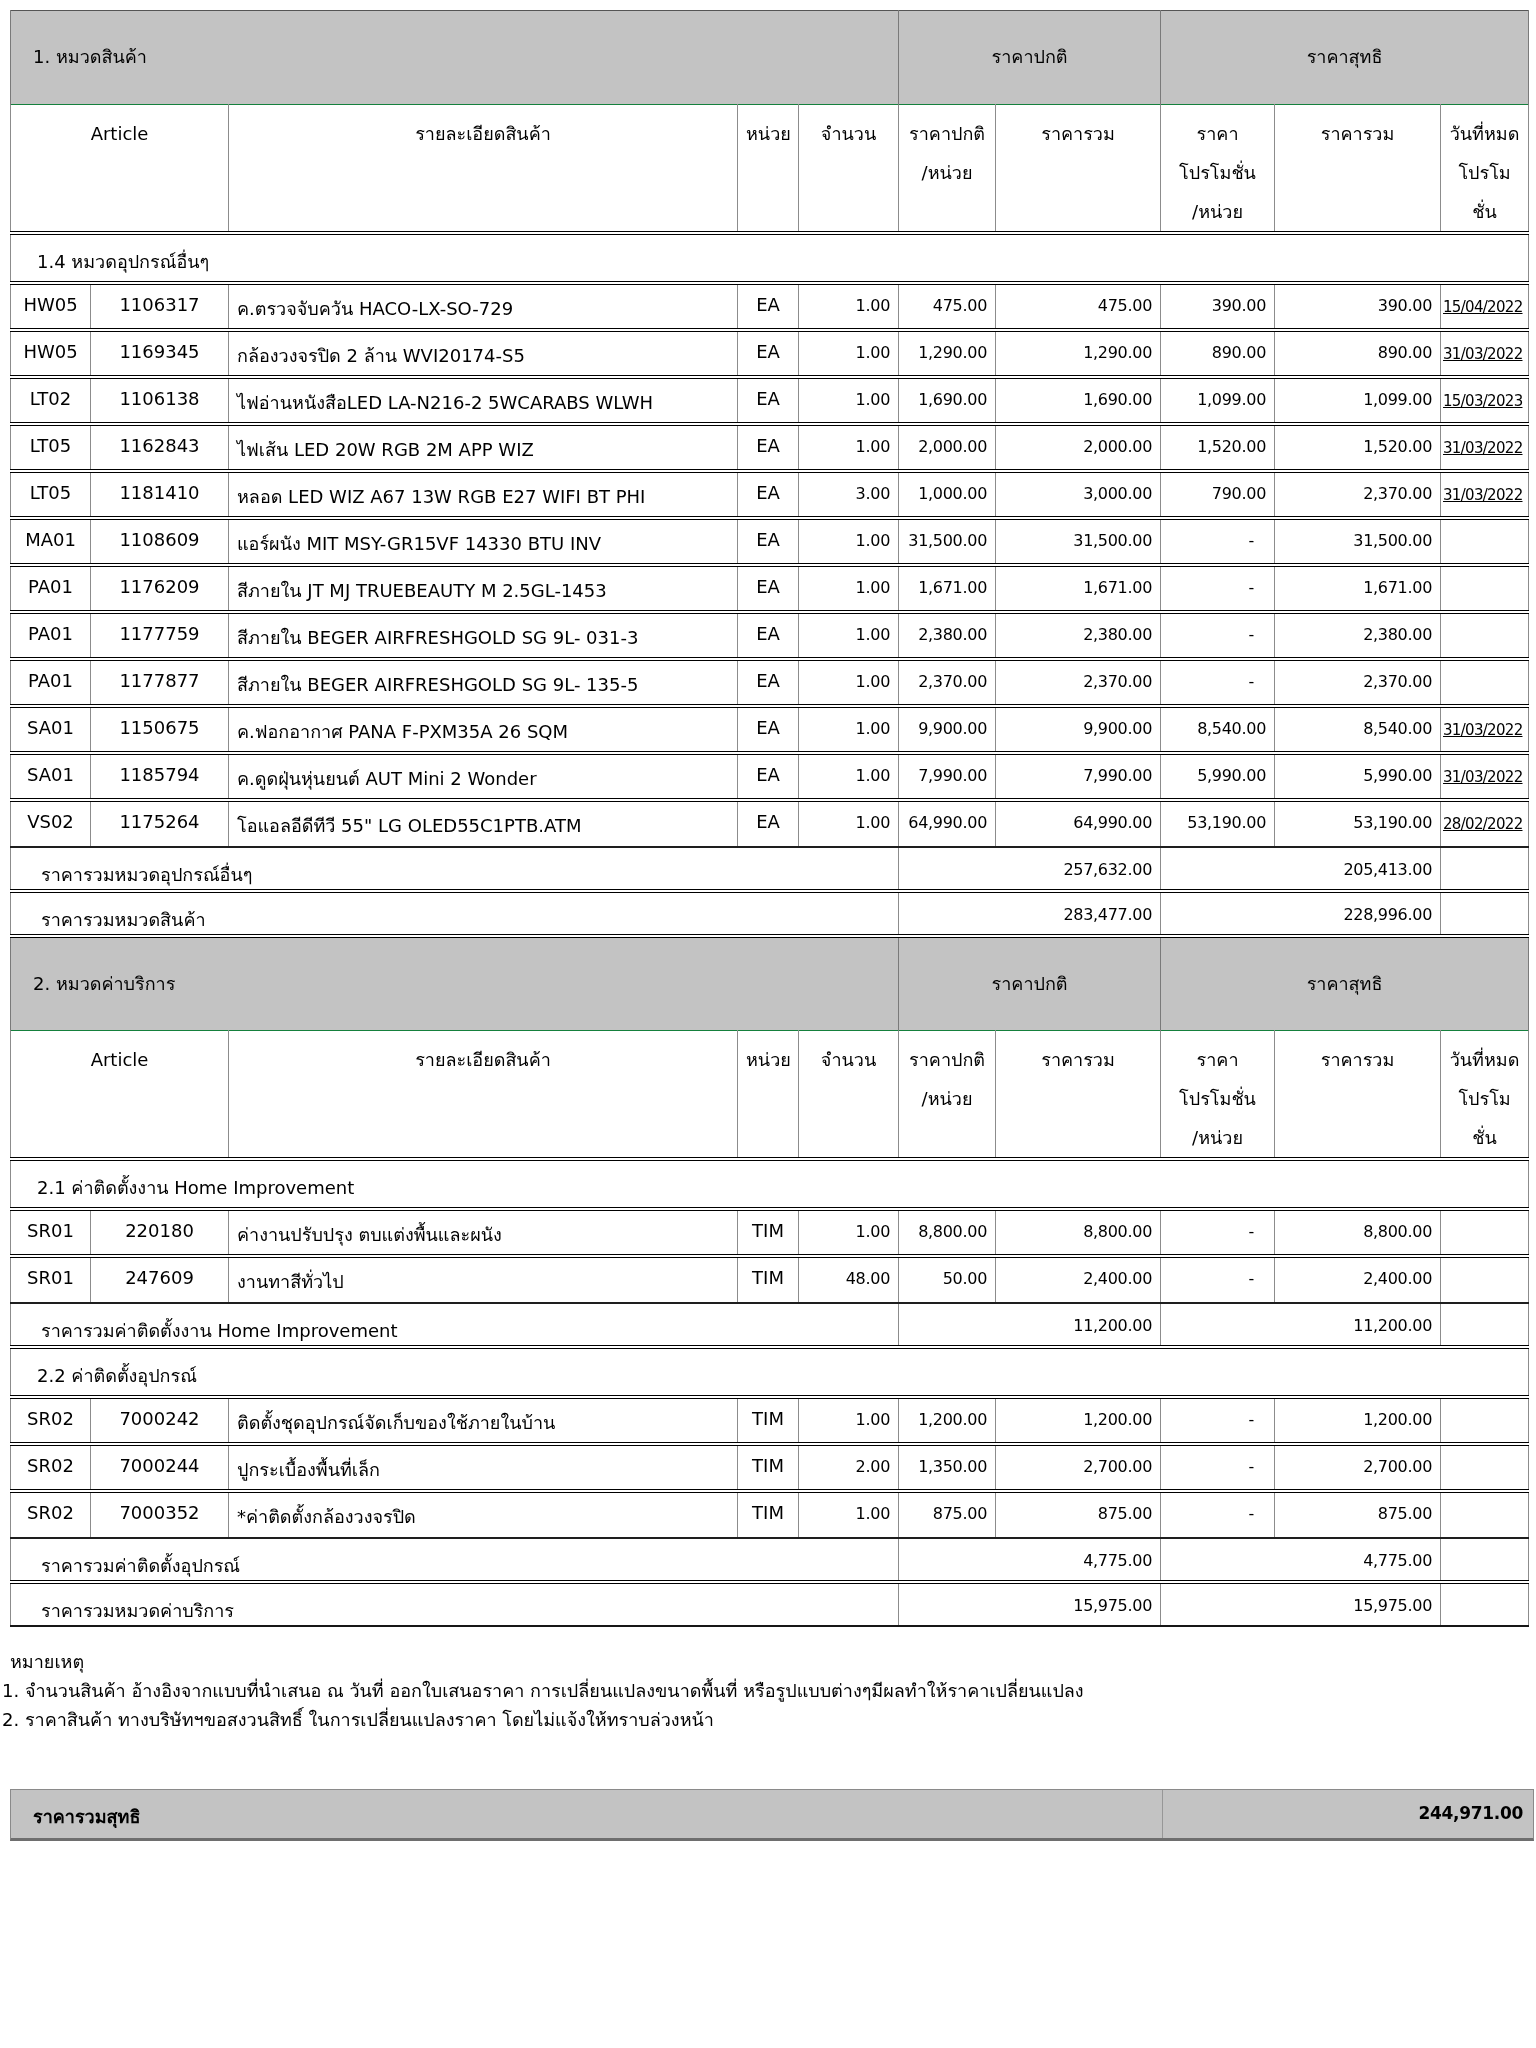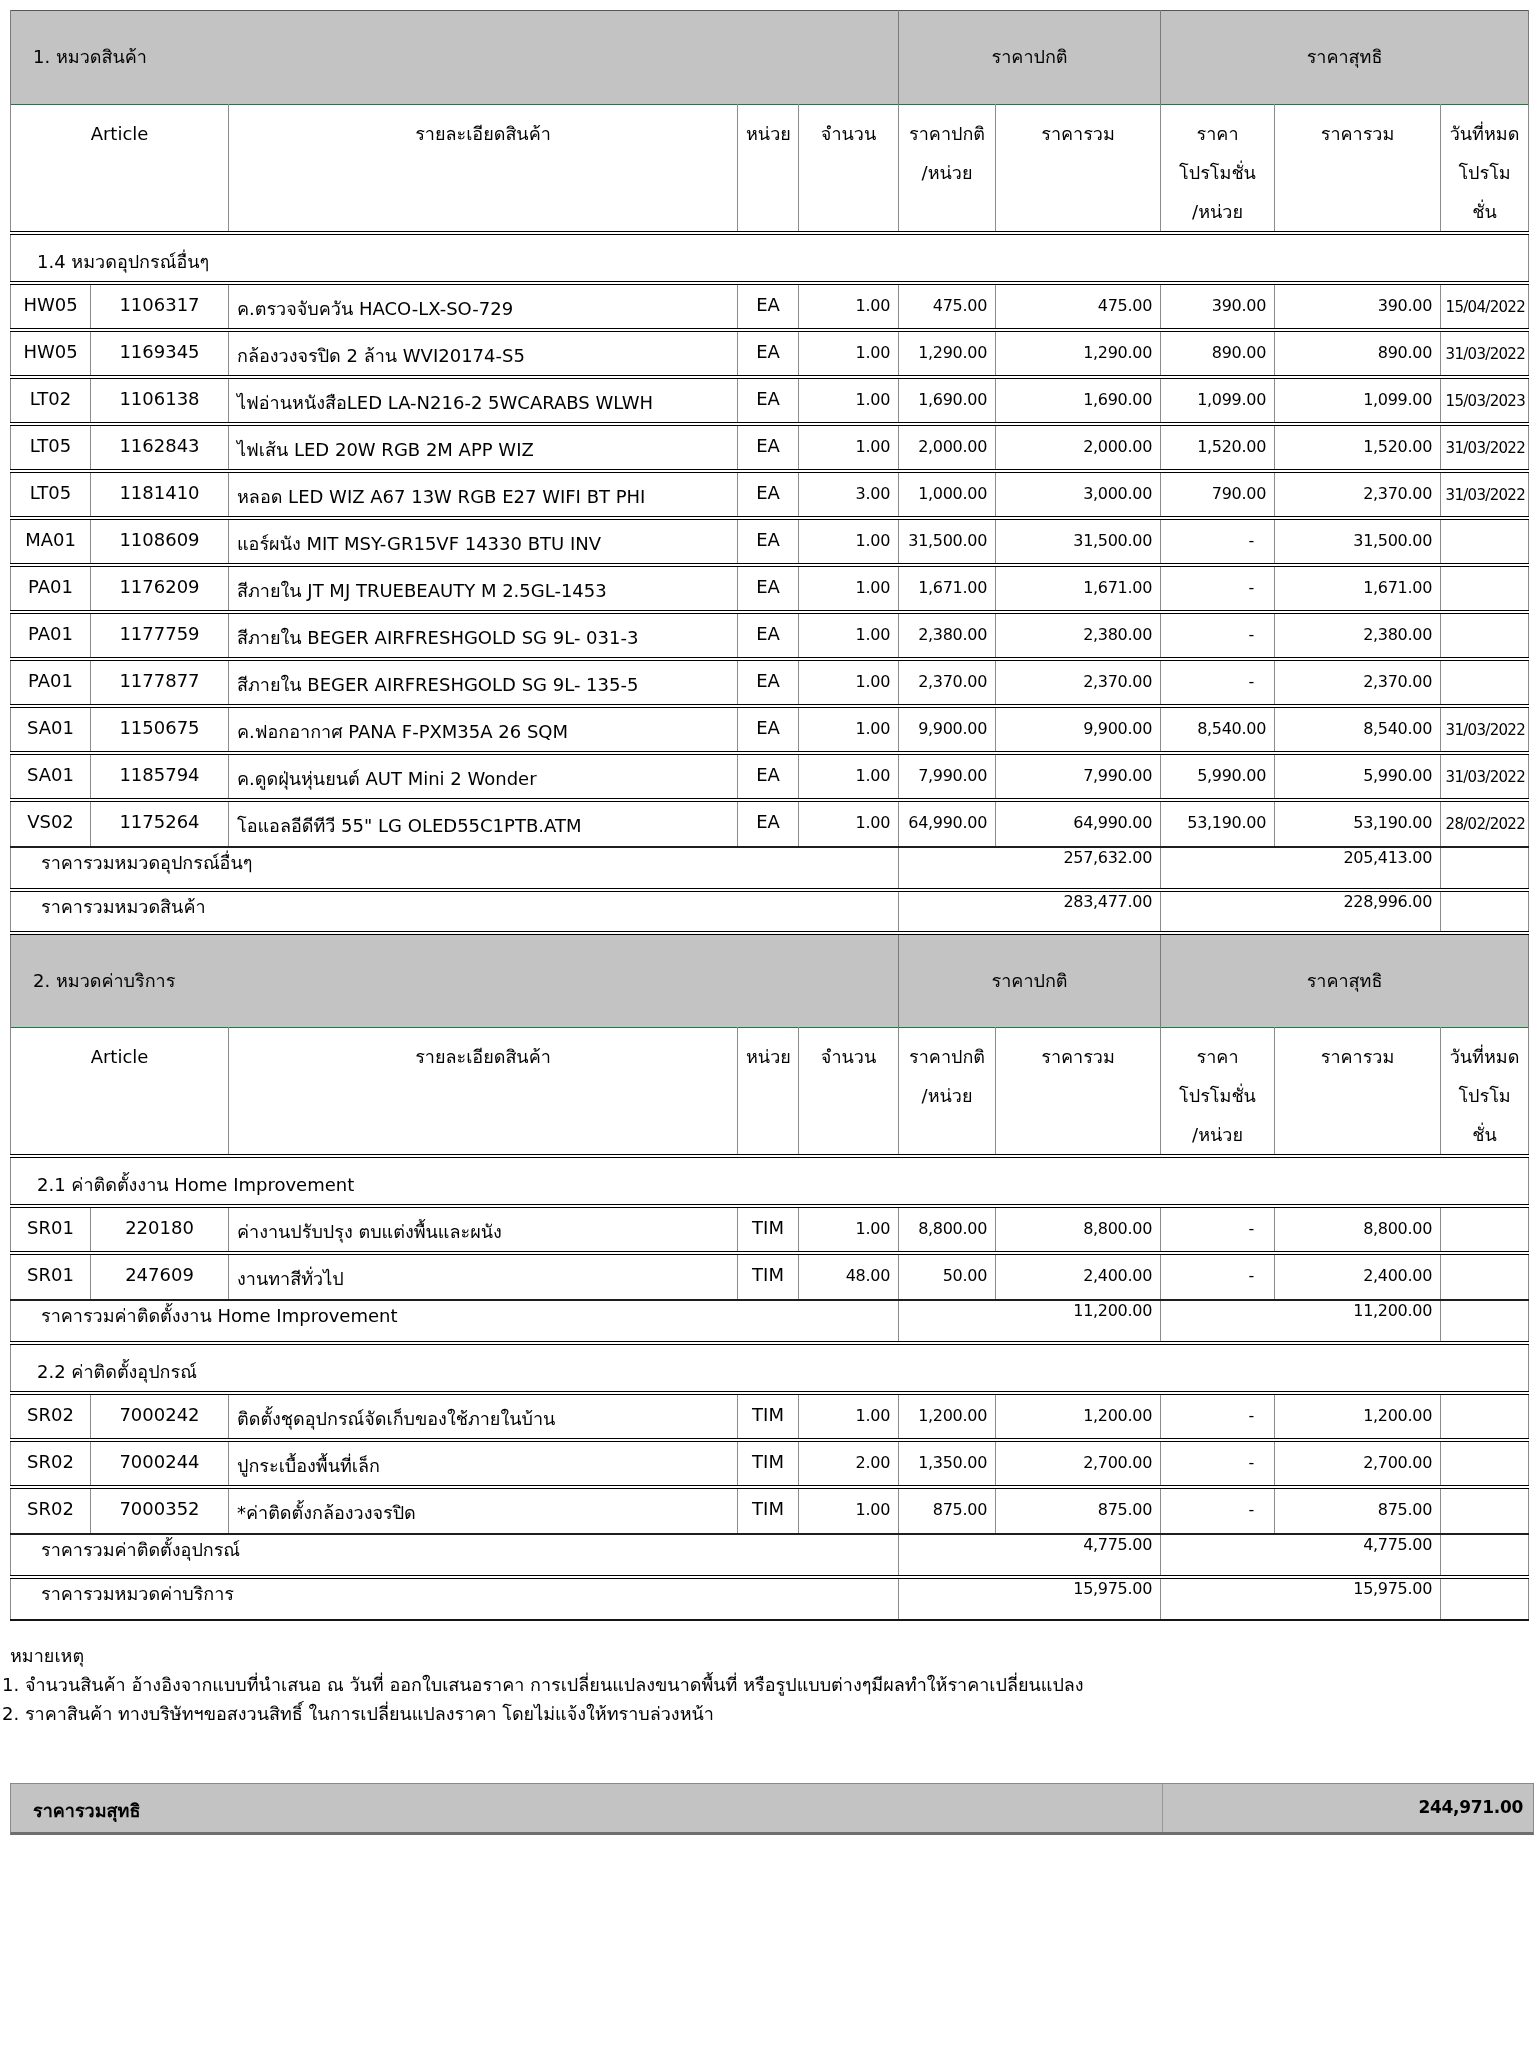--- a/index.html
+++ b/index.html
@@ -29,28 +29,28 @@
   }
   td.band-title { text-align: left; padding-left: 22px; }
   td.band-mid { text-align: center; }
   tr.colhead-row td {
     height: 114px; text-align: center; 
     line-height: 39px; white-space: pre-line;
     border-top: 1px solid #15803d;
   }
   tr.section-row td { height: 50px; padding-top: 12px; padding-left: 26px; }
   tr.data-row td { height: 47px; }
-  tr.subtotal-row td { height: 43px; padding-top: 0; }
+  tr.subtotal-row td { height: 43px; padding-top: 12px; }
   tr.sep-heavy td { border-top: 4px double #000; }
   tr.sep-light td { border-top: 2px solid #1e1e1e; }
   .c-group, .c-code, .c-unit { text-align: center; }
   .c-desc { text-align: left; }
   .c-num { text-align: right; font-size: 16px; letter-spacing: -0.3px; padding-top: 11px; }
   .c-num.dash { padding-right: 20px; }
-  .c-date { text-align: right; font-size: 15px; letter-spacing: -0.7px; padding: 13px 3px 0 2px; }
+  .c-date { text-align: left; font-size: 15px; letter-spacing: -0.7px; padding: 13px 3px 0 2px; text-decoration: underline; }
   .sub-label { padding-left: 30px; }
 
   .notes { margin: 20px 0 0 2px; }
   .notes-title { padding-left: 8px; }
   .note-line { margin-top: 0; }
 
   .total-bar {
     display: flex; width: 1524px; height: 52px;
     margin: 55px 0 0 10px;
     background: #c3c3c3;

